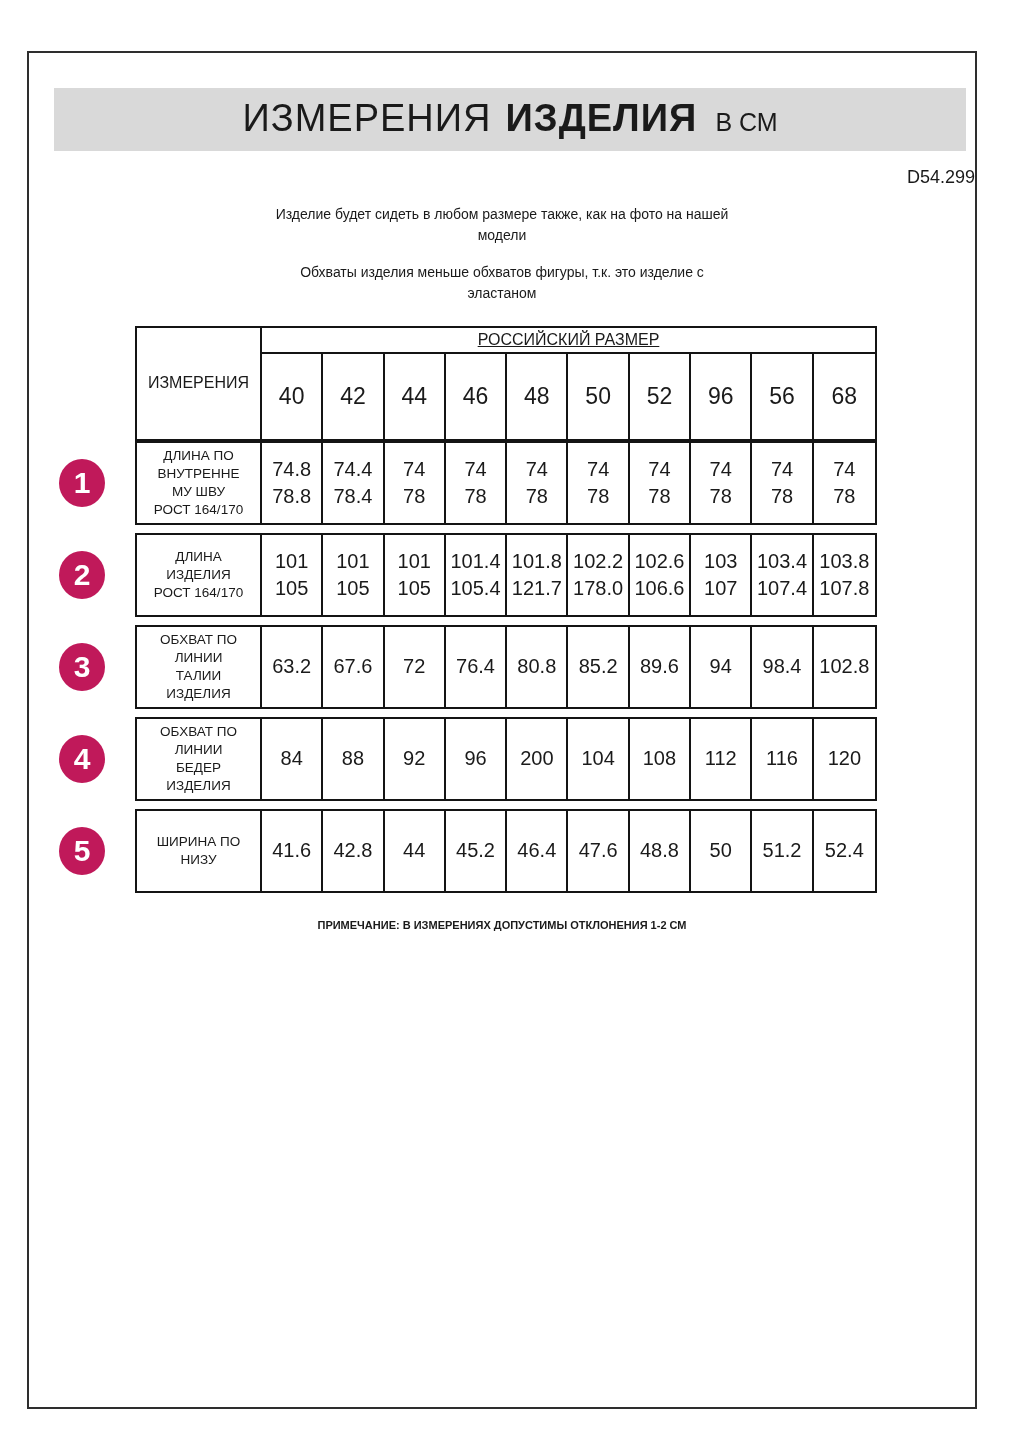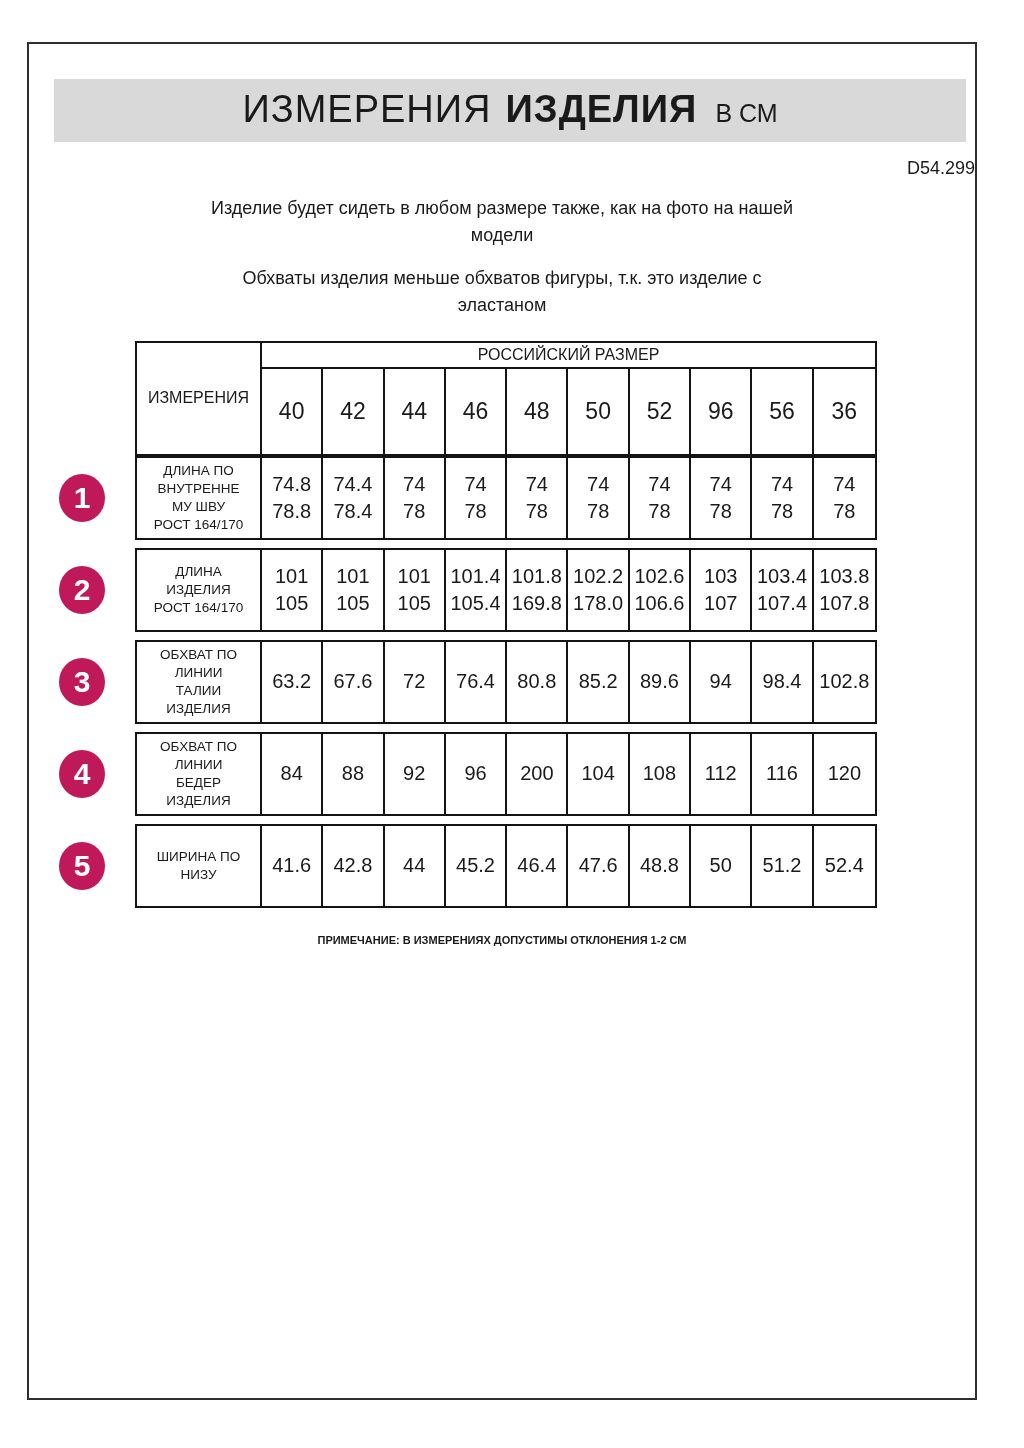--- a/index.html
+++ b/index.html
@@ -12,21 +12,21 @@
   .page {
     position: relative;
     width: 1024px;
     height: 1448px;
     background: #fff;
     overflow: hidden;
   }
   .frame {
     position: absolute;
     left: 27px;
-    top: 42px;
+    top: 51px;
     width: 950px;
     height: 1358px;
     border: 2px solid #2e2e2e;
     box-sizing: border-box;
   }
   .banner {
     margin: 35px 9px 0 25px;
     background: var(--banner-bg, #d9d9d9);
     text-align: center;
     padding: 9px 0 11px 0;
@@ -50,21 +50,21 @@
   }
   .article {
     margin-top: 16px;
     text-align: right;
     font-size: 18px;
     line-height: 1.15;
   }
   .intro {
     margin: 16px 0 0 0;
     text-align: center;
-    font-size: 18px;
+    font-size: 14px;
     line-height: 1.5;
     white-space: pre-line;
   }
   .table-area {
     margin-top: 22px;
     margin-right: 98px;
   }
   .trow {
     display: flex;
     align-items: stretch;
@@ -108,20 +108,21 @@
     grid-column: 1;
     grid-row: 1 / span 2;
     border-right: 2px solid #141414;
     font-size: 16px;
   }
   .cell.size-span {
     grid-column: 2 / span 10;
     grid-row: 1;
     border-bottom: 2px solid #141414;
     font-size: 16px;
+    text-decoration: underline;
   }
   .cell.size {
     grid-row: 2;
     border-right: 2px solid #141414;
     font-size: 23px;
     font-weight: normal;
   }
   .cell.size:last-child { border-right: none; }
   .data-grid { min-height: 84px; }
   .cell.rlabel {
@@ -171,21 +172,21 @@
           <div class="cell size-span">РОССИЙСКИЙ РАЗМЕР</div>
           <div class="cell size">40</div>
           <div class="cell size">42</div>
           <div class="cell size">44</div>
           <div class="cell size">46</div>
           <div class="cell size">48</div>
           <div class="cell size">50</div>
           <div class="cell size">52</div>
           <div class="cell size">96</div>
           <div class="cell size">56</div>
-          <div class="cell size">36</div>
+          <div class="cell size">68</div>
         </div>
       </div>
 
       <div id="rows-container">
         <div class="trow">
           <div class="marker-cell">
             <div class="marker">1</div>
           </div>
           <div class="row-grid data-grid">
             <div class="cell rlabel">ДЛИНА ПО
@@ -225,21 +226,21 @@
 РОСТ 164/170</div>
           <div class="cell value">101
 105</div>
               <div class="cell value">101
 105</div>
               <div class="cell value">101
 105</div>
               <div class="cell value">101.4
 105.4</div>
               <div class="cell value">101.8
-169.8</div>
+121.7</div>
               <div class="cell value">102.2
 178.0</div>
               <div class="cell value">102.6
 106.6</div>
               <div class="cell value">103
 107</div>
               <div class="cell value">103.4
 107.4</div>
               <div class="cell value">103.8
 107.8</div>

